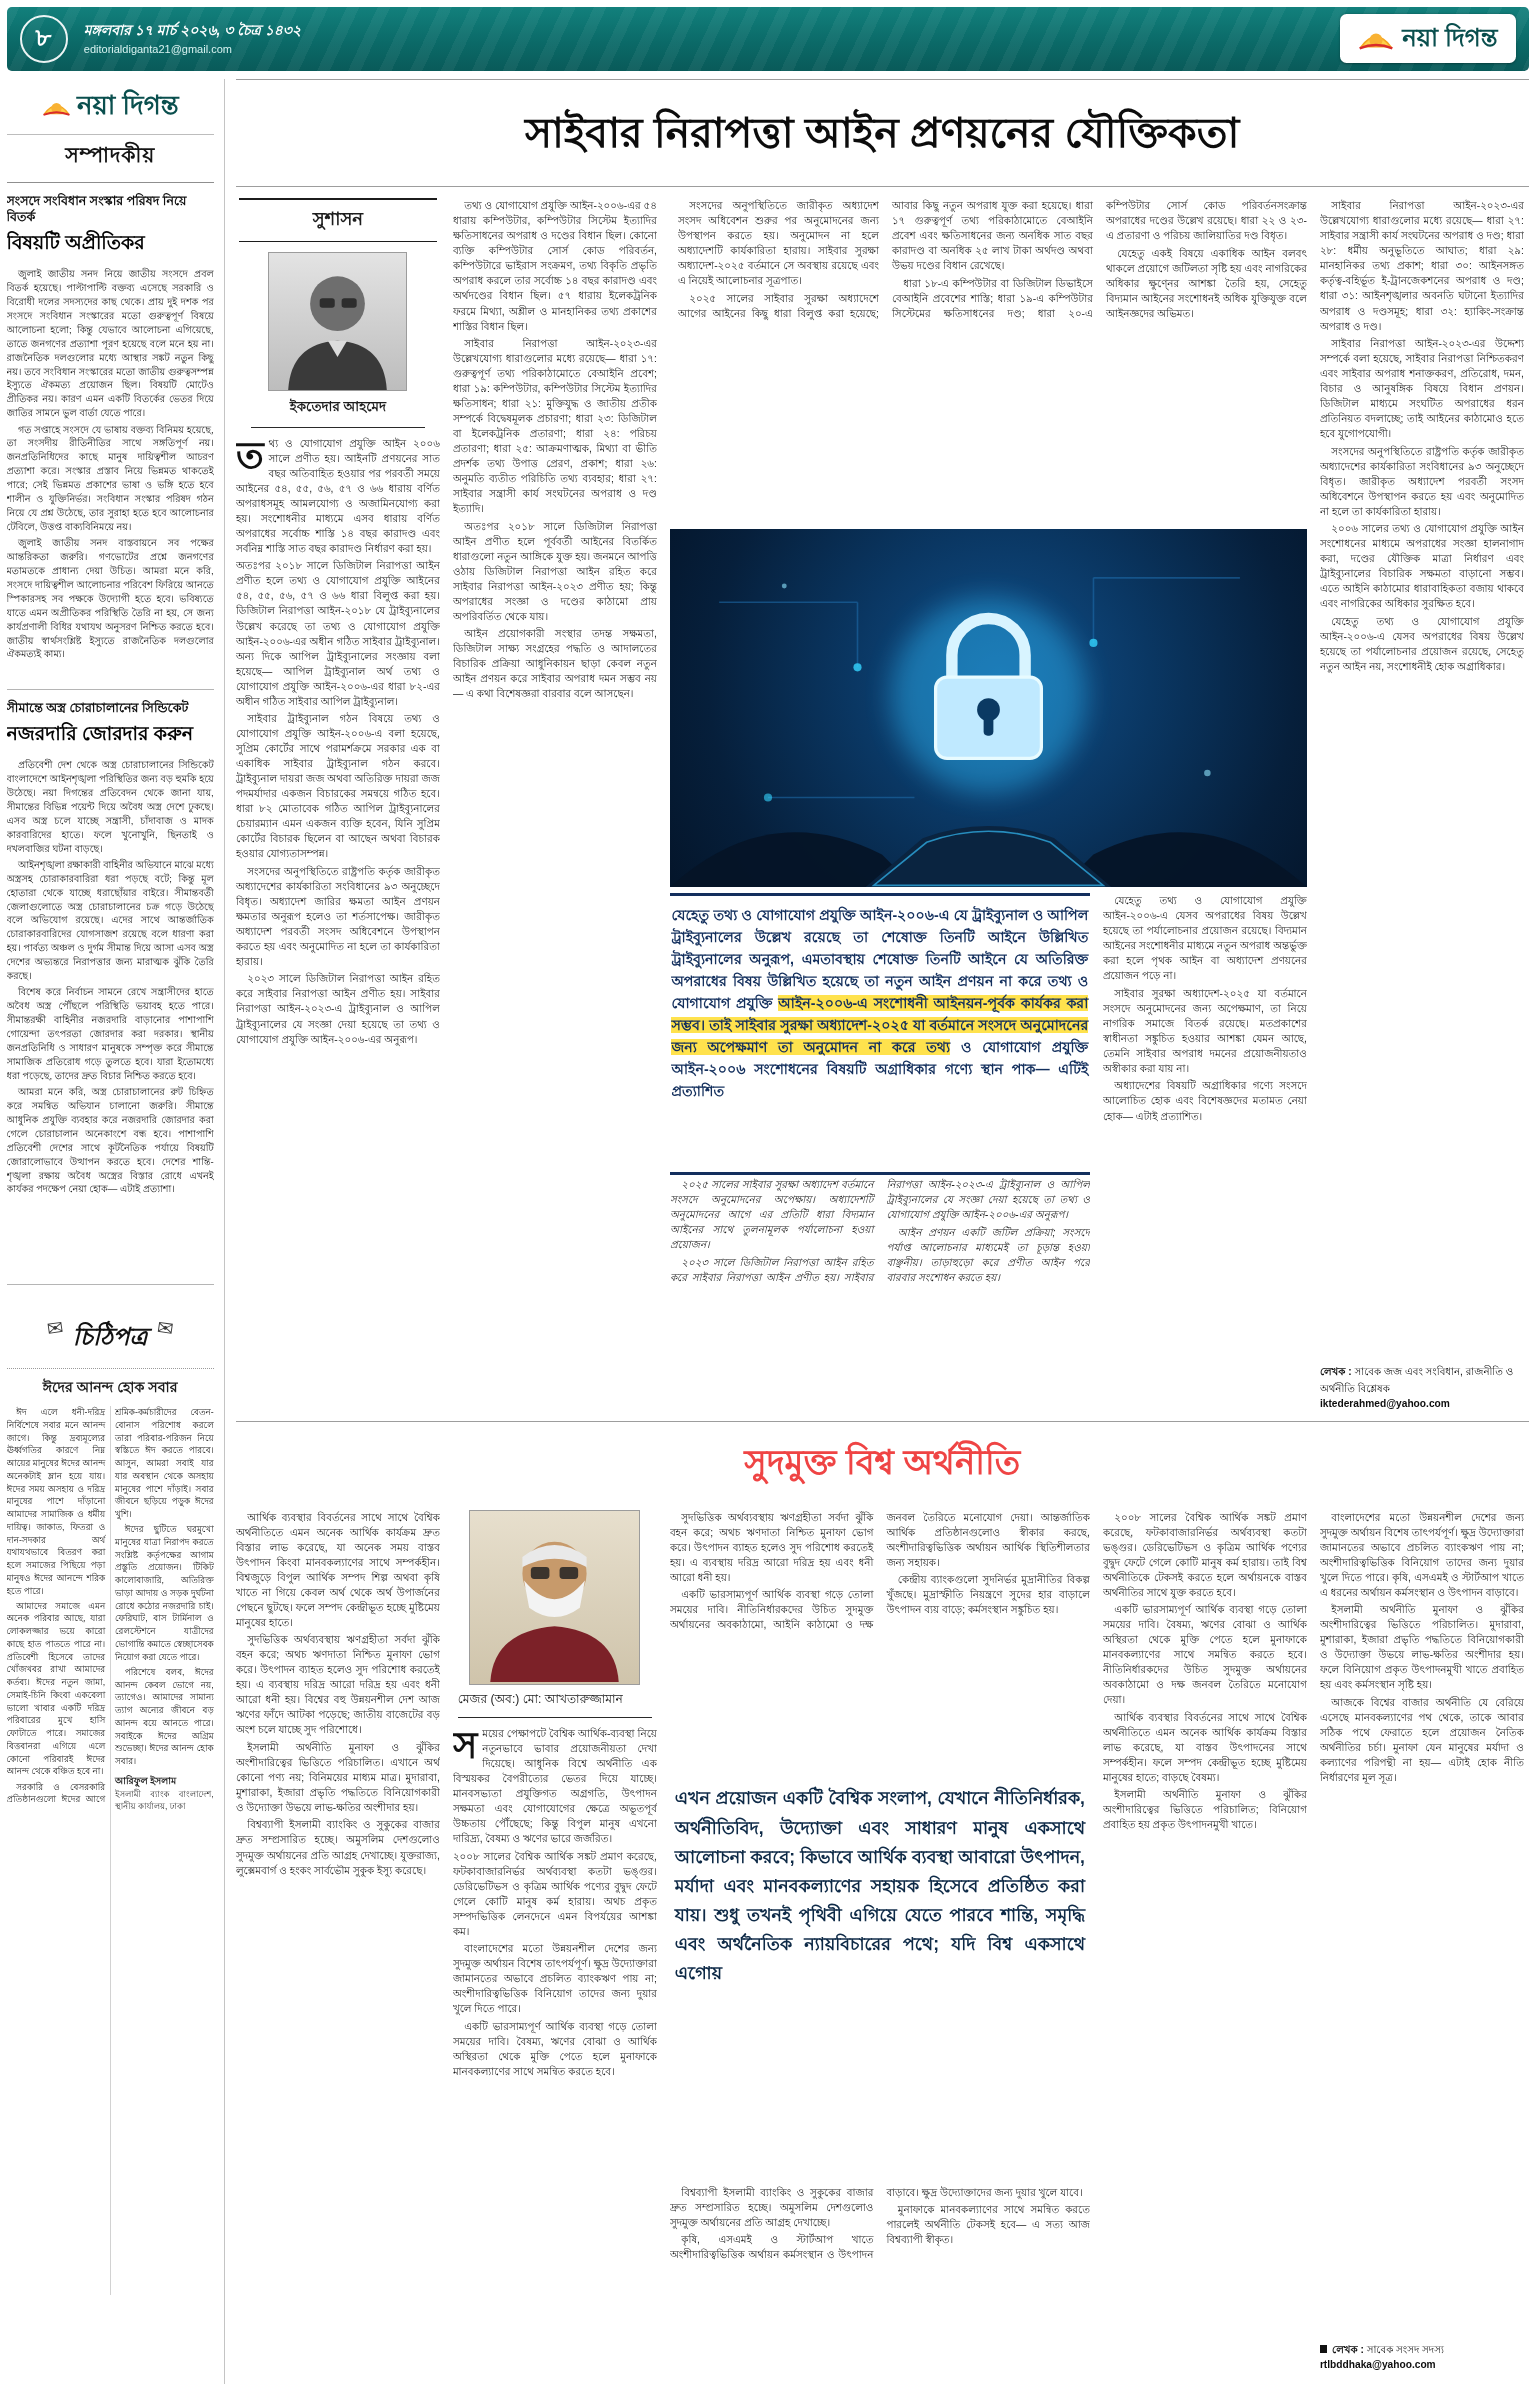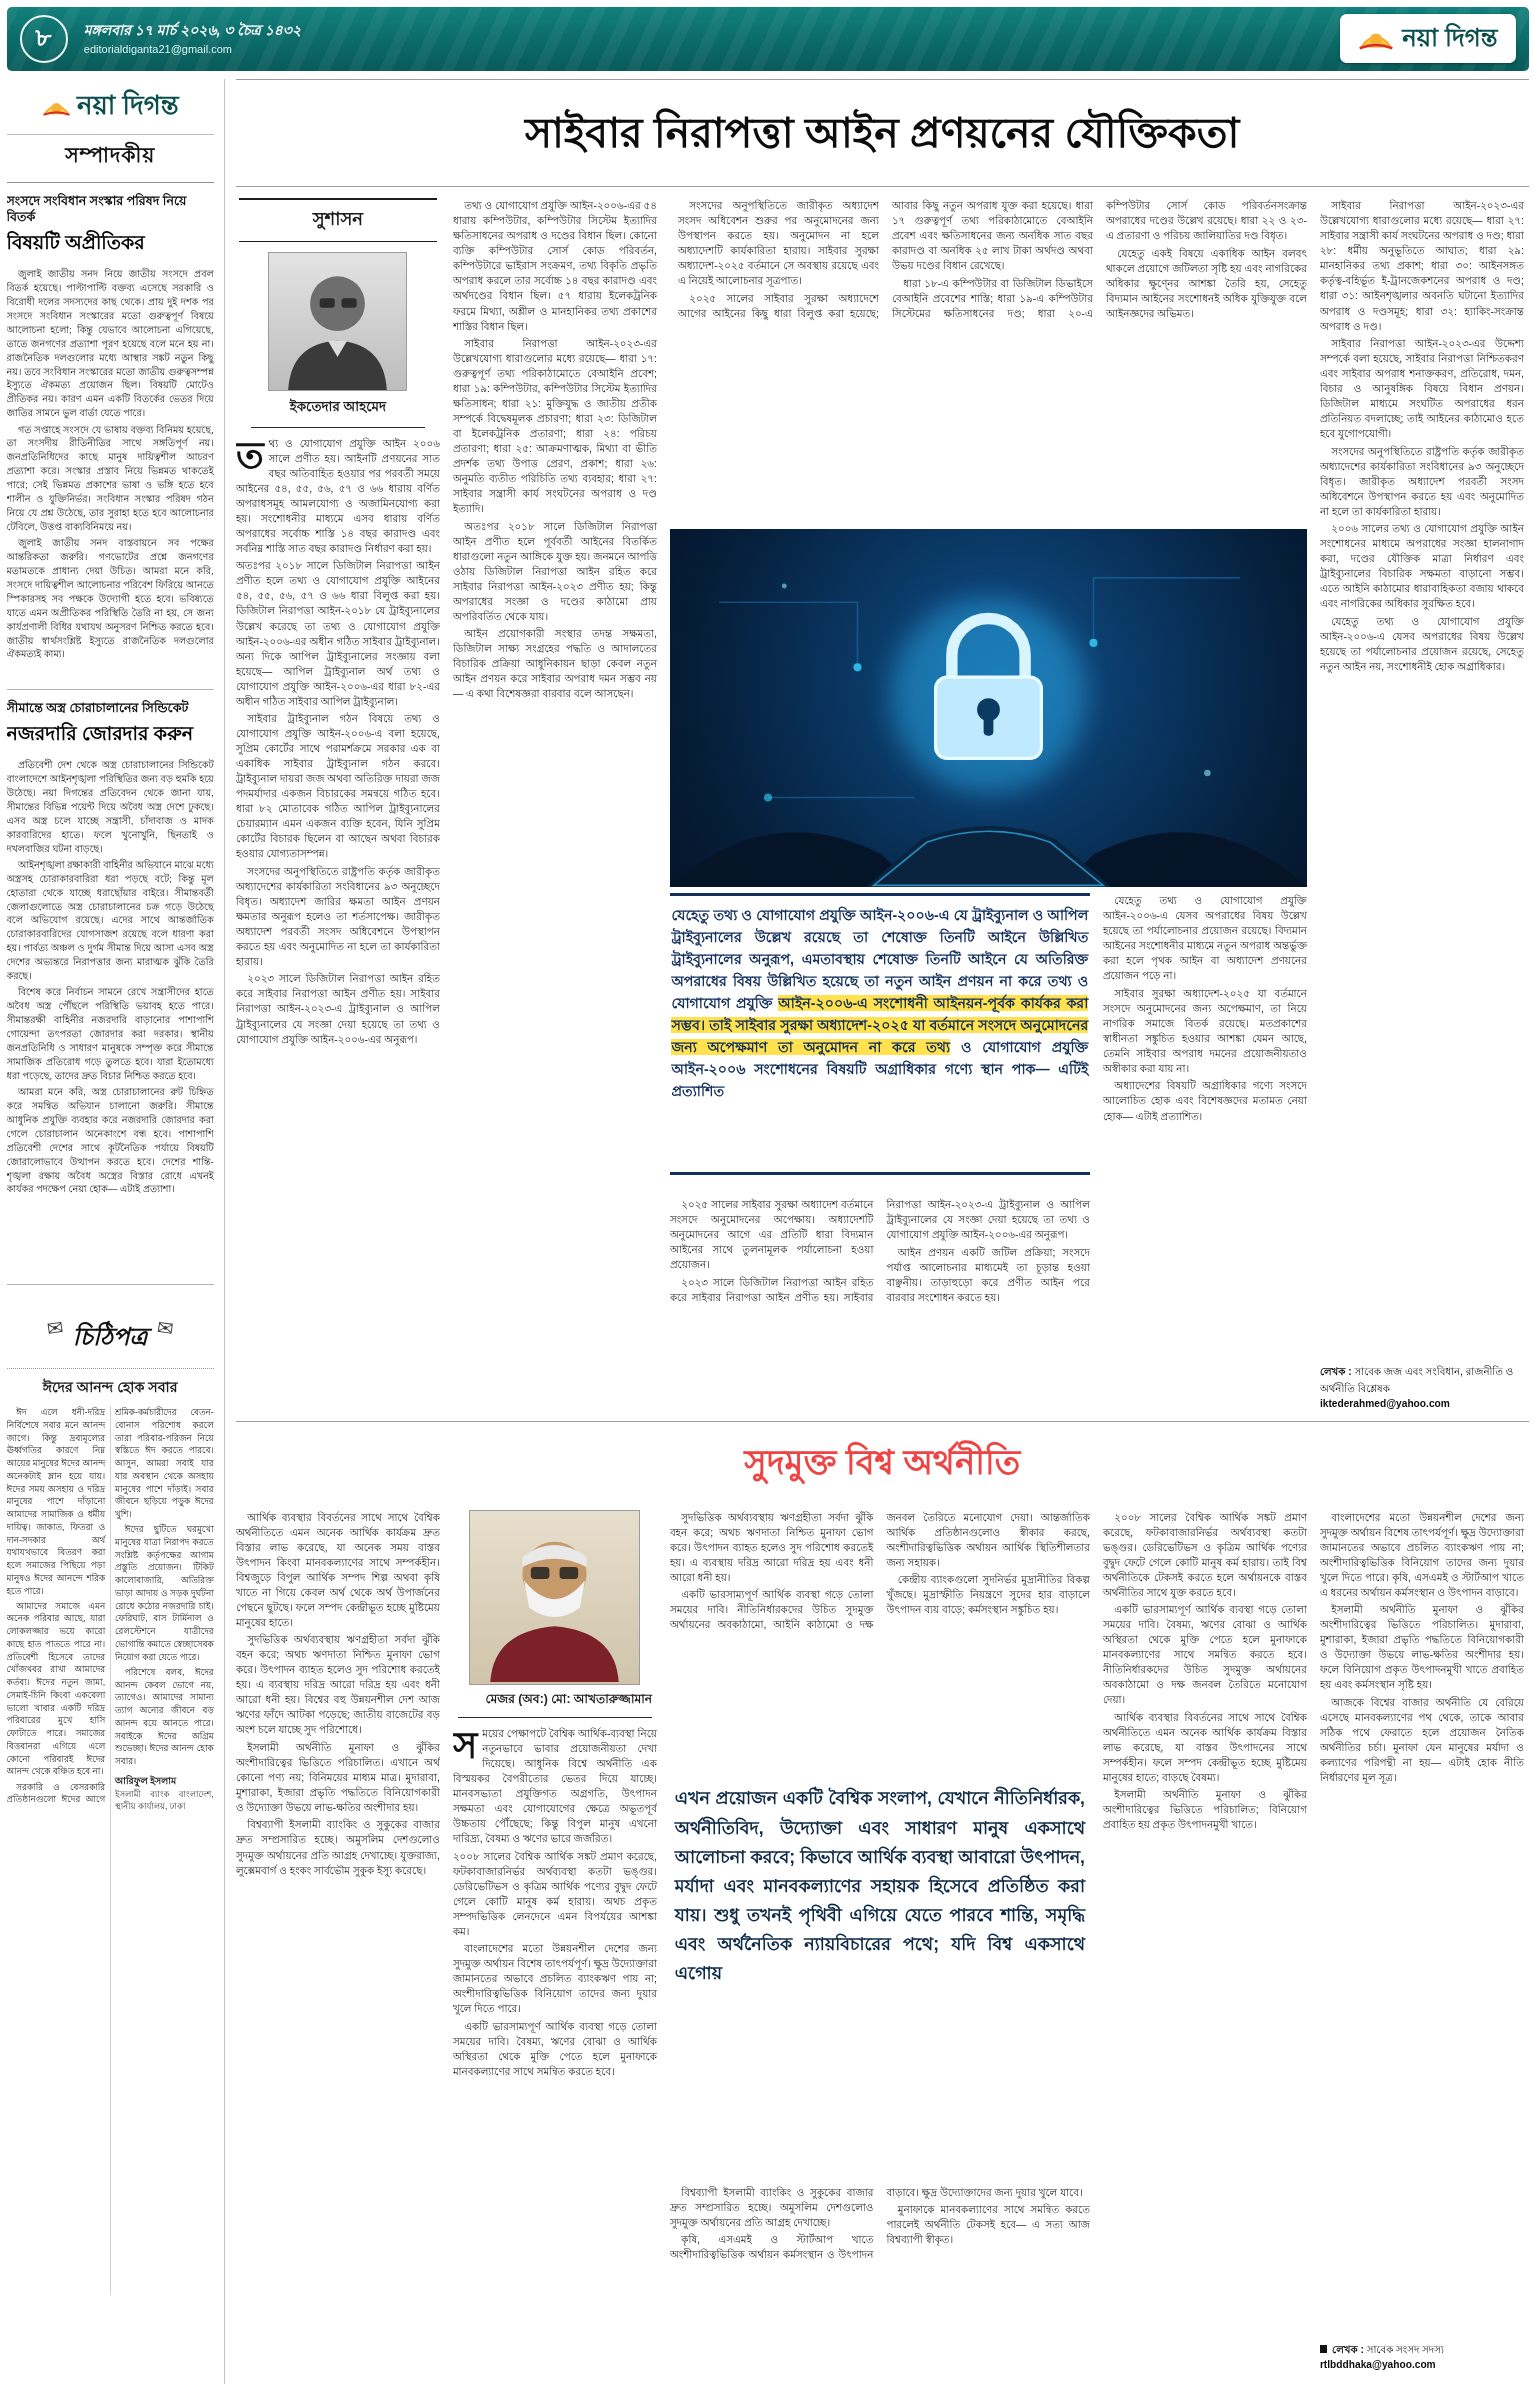--- a/index.html
+++ b/index.html
@@ -75,34 +75,34 @@
   .cg-top{height:324px;column-count:3;column-gap:13px;overflow:hidden;margin-left:8px;}
   .hero{height:358px;margin:6.5px 0;position:relative;background:
           radial-gradient(circle at 52% 42%,#11518c 0%,#0a3763 38%,#061f3b 75%,#04152a 100%);overflow:hidden;}
   .hero svg{position:absolute;inset:0;}
   .cg-bottom{flex:1;display:flex;gap:13px;overflow:hidden;}
   .cg-bl{width:420px;flex:none;display:flex;flex-direction:column;overflow:hidden;}
   .quote-box{height:282px;overflow:hidden;border-top:3.3px solid #132f5d;border-bottom:3.3px solid #132f5d;
           padding:8.1px 1.6px;font-size:14.2px;line-height:1.55;font-weight:bold;color:#132f5d;text-align:justify;
           box-sizing:border-box;}
   .hl{background:#ffe24d;}
-  .cg-bl-text{margin-top:22px;flex:1;column-count:2;column-gap:13px;overflow:hidden;}
+  .cg-bl-text{margin-top:2px;flex:1;column-count:2;column-gap:13px;overflow:hidden;font-style:italic;}
   .cg-c5{width:204px;flex:none;overflow:hidden;}
   .credit{margin-top:8.1px;font-size:10.2px;color:#0e0e0e;flex:none;}
   .credit b{font-weight:bold;}
   .credit-email{font-weight:bold;}
   .endmark{display:inline-block;width:7.3px;height:7.3px;background:#111;margin-right:4.9px;}
 
   
   .art-head2{border-top:0.8px solid #9d9d9d;text-align:center;padding:14.7px 0 9.8px;margin-top:11.4px;}
   .econ-title{font-size:34px;font-weight:bold;color:#ef4444;}
   .econ-body{display:flex;gap:13px;height:860px;margin-top:6.5px;}
   .eph{width:169px;height:173px;margin:0 auto;background:linear-gradient(180deg,#e7dfcd,#cfc4ab);
           border:0.8px solid #9c9c9c;overflow:hidden;}
-  .eph-name{font-size:12.2px;font-weight:bold;text-align:right;padding:5.7px 0 6.5px;border-bottom:0.8px solid #2a2a2a;
+  .eph-name{font-size:12.2px;font-weight:normal;text-align:left;padding:5.7px 0 6.5px;border-bottom:0.8px solid #2a2a2a;
           margin:0 4.9px 8.1px;}
   .ecolgroup{width:420px;flex:none;display:flex;flex-direction:column;overflow:hidden;}
   .eg-top{height:265px;column-count:2;column-gap:13px;overflow:hidden;}
   .equote{height:405px;overflow:hidden;padding:9.8px 4.9px;box-sizing:border-box;font-size:17.5px;line-height:1.66;
           font-weight:bold;color:#0e2a47;text-align:justify;}
   .eg-bottom{flex:1;column-count:2;column-gap:13px;overflow:hidden;margin-top:4.9px;}
 </style>
 </head>
 <body>
 

